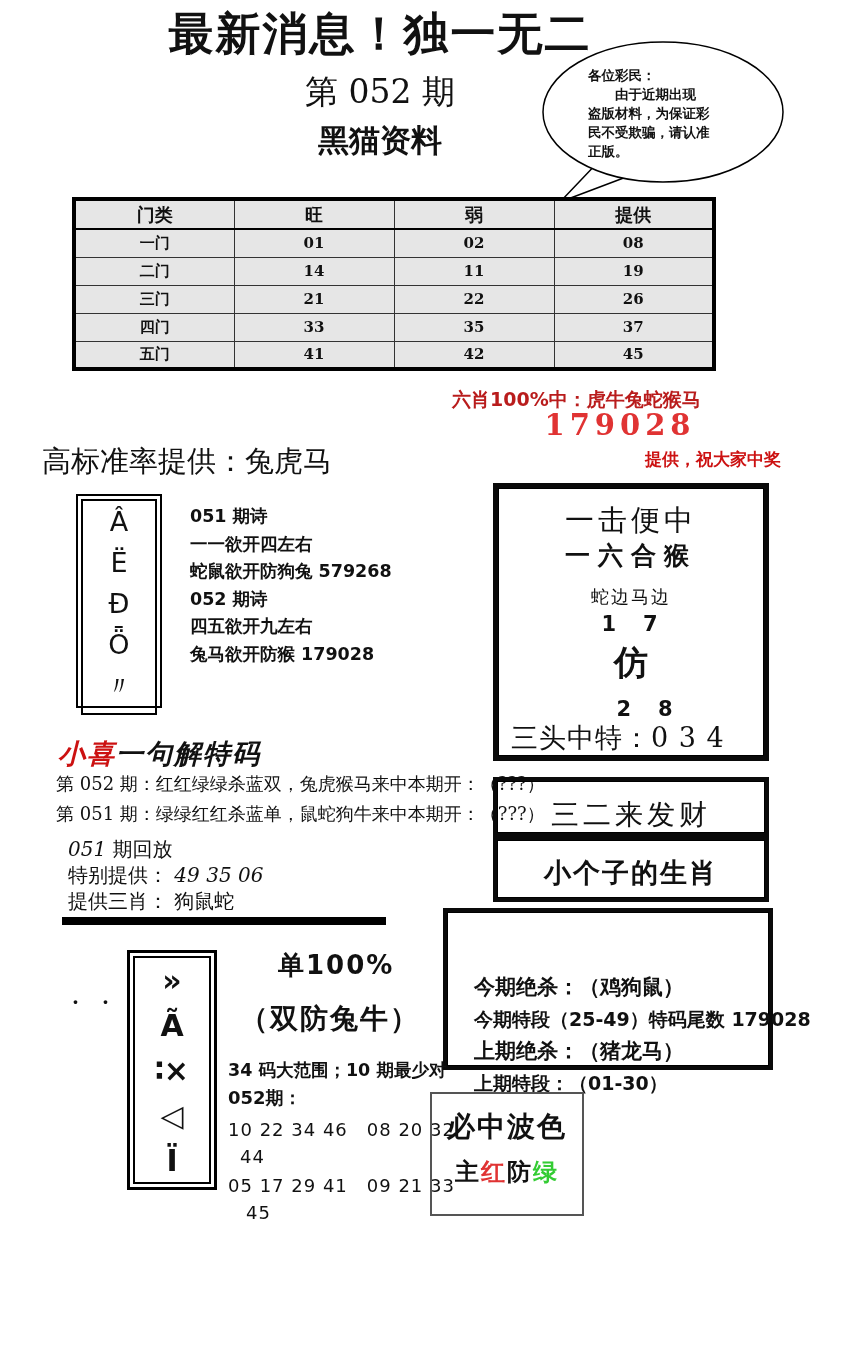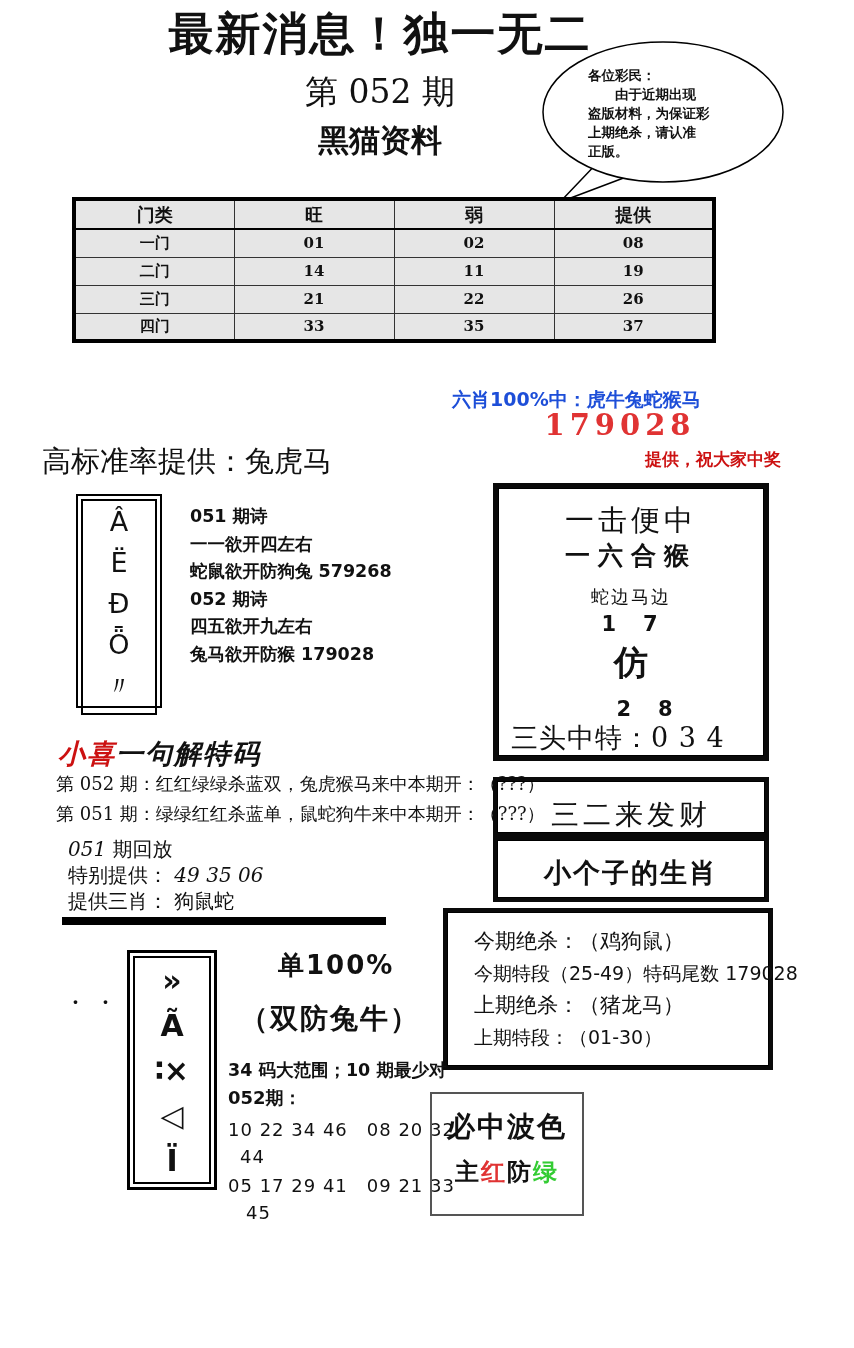--- a/index.html
+++ b/index.html
@@ -27,21 +27,21 @@
   .bubble-text span { display: block; }
 
   
   .gate-table { position: absolute; left: 72px; top: 197px; border-collapse: collapse; background: #e4e4e4; border: 4px solid #000; padding-left: 8px; }
   .gate-table th, .gate-table td { border: 1.5px solid #333; width: 160px; text-align: center; background: #e6e6e6; }
   .gate-table th { height: 30px; font-size: 18px; font-weight: bold; border-bottom: 2px solid #000; }
   .gate-table td { height: 28px; font-size: 15px; font-weight: bold; }
 
   
   .special-line { left: 84px;  top: 390px; font-size: 27px; letter-spacing: 1px; }
-  .sixxiao-line { left: 452px; top: 387px; font-size: 19px; font-weight: bold; color: #1d4ed8; }
+  .sixxiao-line { left: 452px; top: 387px; font-size: 19px; font-weight: bold; color: #b91c1c; }
   .sixnum-line  { left: 538px; top: 408px; width: 164px; text-align: center; font-size: 29px; font-weight: bold; letter-spacing: 5px; color: #e03333; }
   .highstd-line { left: 42px;  top: 442px; font-size: 29px; }
   .wish-line    { left: 645px; top: 448px; font-size: 17px; font-weight: bold; color: #cc1111; }
 
   
   .poem-box { left: 76px; top: 494px; width: 86px; height: 214px; border: 2px solid #000; padding: 3px; }
   .poem-box-inner { width: 100%; height: 106%; border: 2px solid #000; text-align: center; }
   .poem-box-inner span { display: block; font-size: 27px; line-height: 41px; font-family: "DejaVu Sans", sans-serif; }
   .poem-text { left: 190px; top: 503px; font-size: 17.5px; font-weight: bold; line-height: 27.5px; font-family: "DejaVu Sans", sans-serif; }
   .poem-text span { display: block; }
@@ -70,21 +70,21 @@
   .boxA .l5 { top: 151px; width: 100%; font-size: 34px; font-weight: bold; }
   .boxA .l6 { top: 206px; width: 100%; font-size: 21px; font-weight: bold; letter-spacing: 3px; text-indent: 30px; }
   .boxA .l7 { top: 231px; left: 12px; font-size: 27px; letter-spacing: 1px; }
   .boxB { left: 493px; top: 777px; width: 276px; height: 60px; border-width: 4px; }
   .boxB .txt { top: 14px; width: 100%; font-size: 28px; letter-spacing: 4px; }
   .boxC { left: 493px; top: 836px; width: 276px; height: 66px; border-width: 4px; }
   .boxC .txt { top: 14px; width: 100%; font-size: 27px; font-weight: bold; letter-spacing: 2px; }
 
   
   .killbox { left: 443px; top: 908px; width: 330px; height: 162px; border-width: 4px; }
-  .killbox .pad { padding: 12px 0 0 26px; font-family: "DejaVu Sans", sans-serif; font-weight: normal; }
+  .killbox .pad { padding: 12px 0 0 26px; font-family: "DejaVu Sans", sans-serif; font-weight: bold; margin-top: 46px; }
   .killbox .k1 { font-size: 21px; line-height: 32px; white-space: nowrap; }
   .killbox .k2 { font-size: 19px; line-height: 32px; white-space: nowrap; }
 
   
   .glyph-box { left: 127px; top: 950px; width: 90px; height: 240px; border: 3px solid #000; padding: 3px; }
   .glyph-box-inner { width: 100%; height: 100%; border: 2px solid #000; text-align: center; font-family: "DejaVu Sans", sans-serif; font-weight: bold; }
   .glyph-box-inner span { display: block; font-size: 30px; line-height: 45px; }
   .side-dots { left: 72px; top: 990px; font-size: 20px; font-weight: bold; letter-spacing: 8px; }
   .dan-line  { left: 278px; top: 948px; font-size: 26px; font-weight: bold; letter-spacing: 2px; }
   .shuang-line { left: 240px; top: 1000px; font-size: 28px; font-weight: bold; letter-spacing: 2px; }
@@ -113,21 +113,21 @@
   <div class="abs ctr brand-line">黑猫资料</div>
 
   <svg class="abs bubble-svg" width="280" height="190" viewBox="0 0 280 190">
     <polygon points="65,130 25,172 115,138" fill="#fff" stroke="#000" stroke-width="1.5"></polygon>
     <ellipse cx="128" cy="82" rx="120" ry="70" fill="#fff" stroke="#000" stroke-width="1.5"></ellipse>
   </svg>
   <div class="abs sans bubble-text">
     <span>各位彩民：</span>
     <span>　　由于近期出现</span>
     <span>盗版材料，为保证彩</span>
-    <span>上期绝杀，请认准</span>
+    <span>民不受欺骗，请认准</span>
     <span>正版。</span>
   </div>
 
   <table class="gate-table">
     <thead>
       <tr>
         <th>门类</th>
         <th>旺</th>
         <th>弱</th>
         <th>提供</th>
@@ -150,20 +150,26 @@
         <td>三门</td>
         <td>21</td>
         <td>22</td>
         <td>26</td>
       </tr>
       <tr>
         <td>四门</td>
         <td>33</td>
         <td>35</td>
         <td>37</td>
+      </tr>
+      <tr>
+        <td>五门</td>
+        <td>41</td>
+        <td>42</td>
+        <td>45</td>
       </tr>
     </tbody>
   </table>
 
   <div class="abs sans sixxiao-line">六肖100%中：虎牛兔蛇猴马</div>
   <div class="abs sixnum-line">179028</div>
   <div class="abs highstd-line">高标准率提供：兔虎马</div>
   <div class="abs wish-line">提供，祝大家中奖</div>
 
   <div class="abs poem-box">

